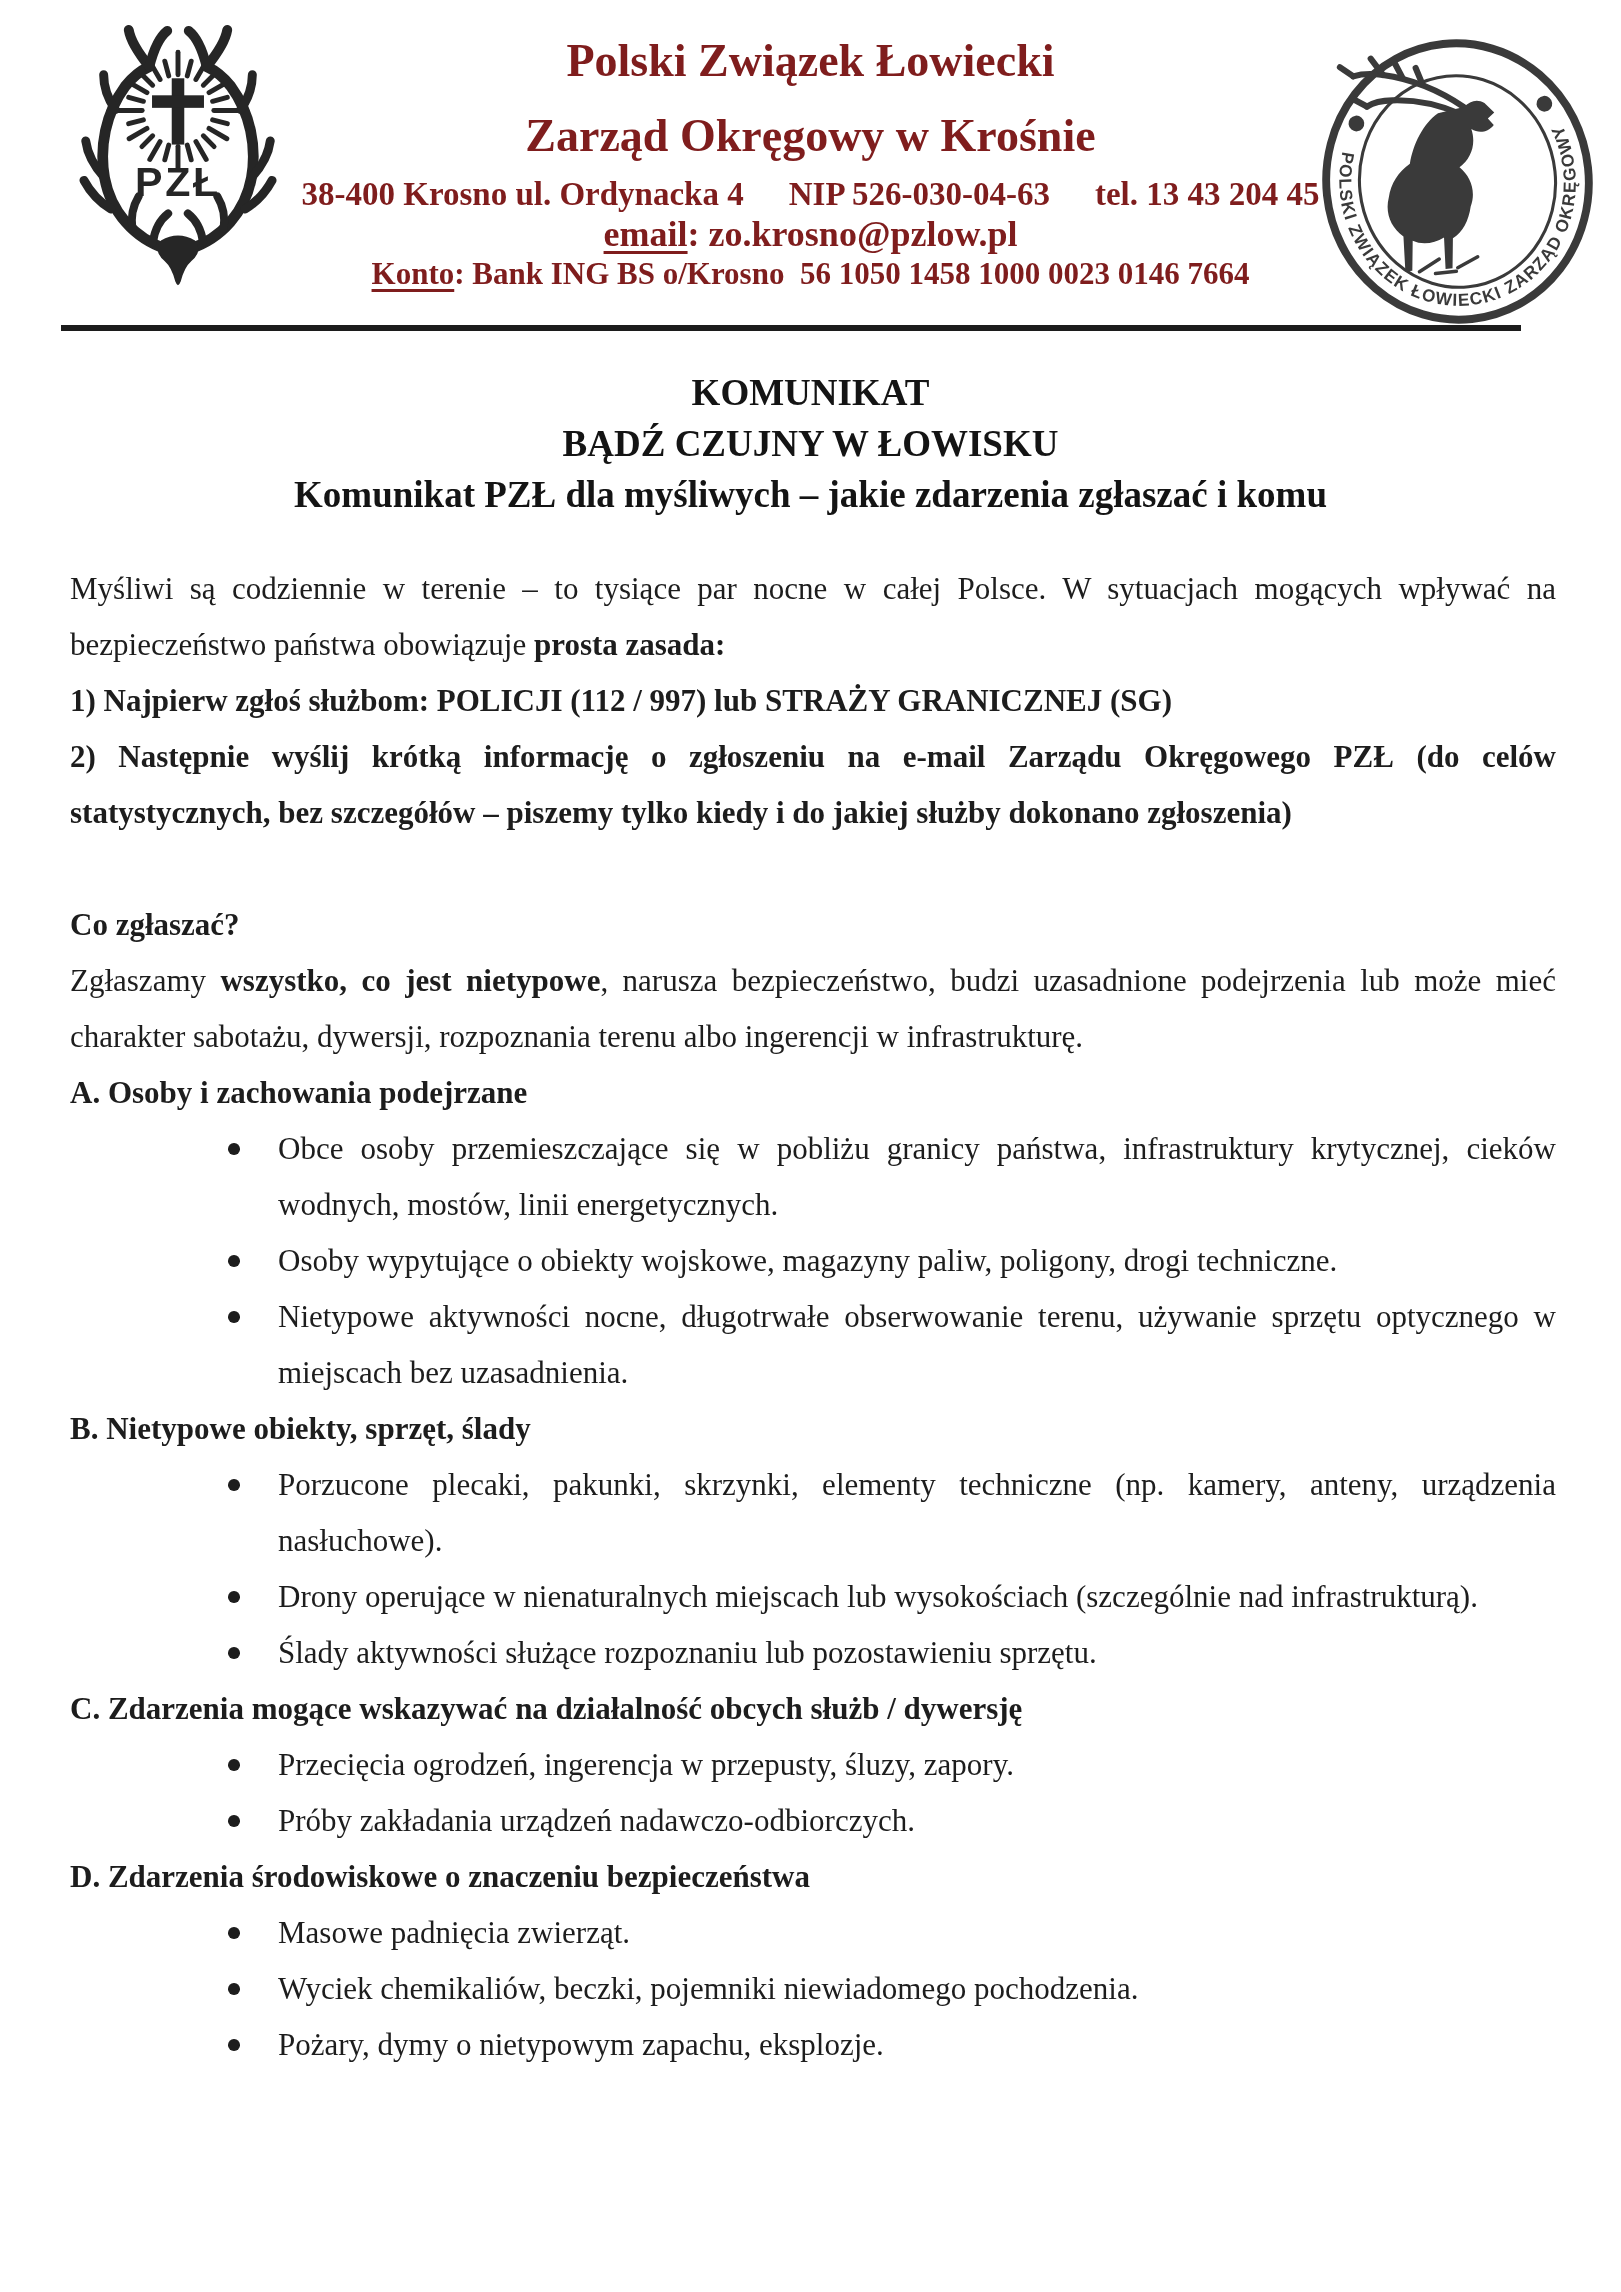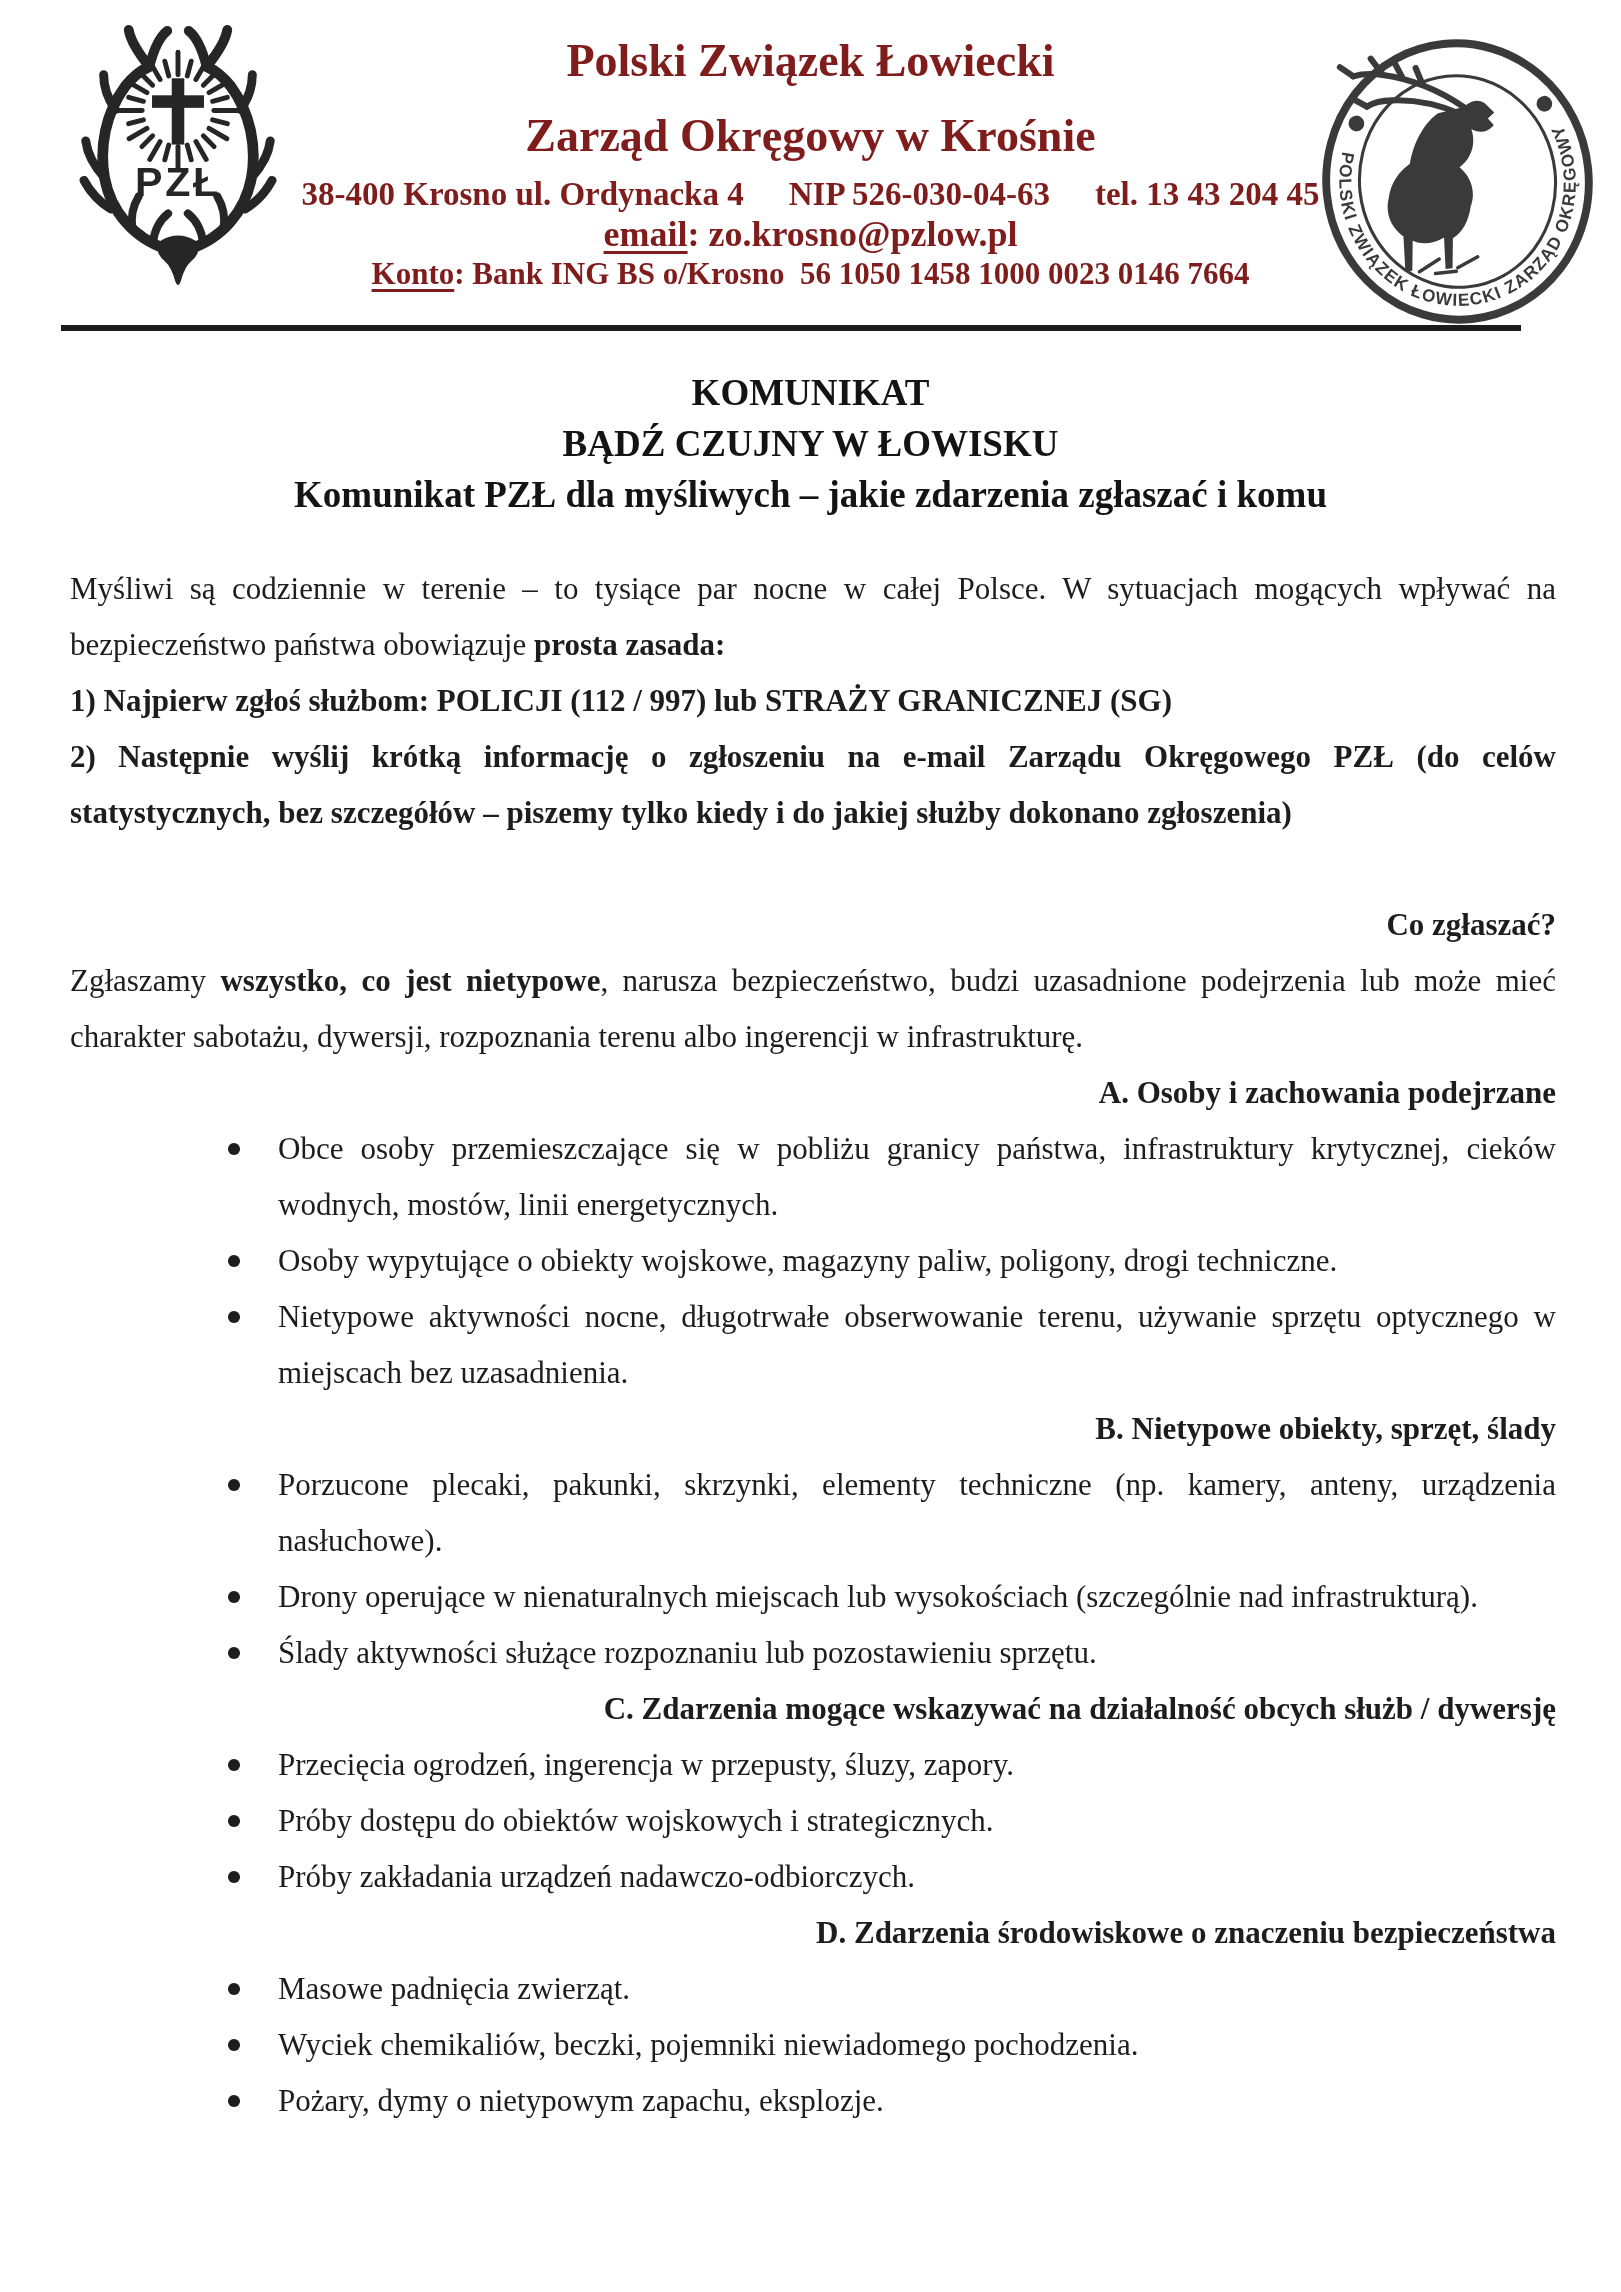--- a/index.html
+++ b/index.html
@@ -24,21 +24,21 @@
   .u { text-decoration:underline; text-decoration-thickness:2.7px; text-underline-offset:4.5px; }
 
   .rule { margin:3.6px 0 0 61px; width:1460px; height:6.3px; background:#1c1c1c; }
 
   
   .title { margin-top:36px; text-align:center; font-weight:bold; font-size:37px; line-height:51px; color:#141414; }
 
   
   .docbody { margin:41px 65px 0 70px; font-size:31px; line-height:56px; text-align:justify; }
   .b { font-weight:bold; }
-  .docbody h3 { font-size:31px; line-height:56px; font-weight:bold; text-align:right; }
+  .docbody h3 { font-size:31px; line-height:56px; font-weight:bold; text-align:left; }
   .gap-before { margin-top:56px; }
   .docbody ul { list-style:none; }
   .docbody li { position:relative; padding-left:208px; }
   .docbody li::before {
     content:""; position:absolute; left:158px; top:22.4px;
     width:11.6px; height:11.6px; border-radius:50%; background:#1d1d1d;
   }
 </style>
 </head>
 <body>
@@ -203,21 +203,20 @@
     <h3>B. Nietypowe obiekty, sprzęt, ślady</h3>
     <ul>
       <li>Porzucone plecaki, pakunki, skrzynki, elementy techniczne (np. kamery, anteny, urządzenia nasłuchowe).</li>
       <li>Drony operujące w nienaturalnych miejscach lub wysokościach (szczególnie nad infrastrukturą).</li>
       <li>Ślady aktywności służące rozpoznaniu lub pozostawieniu sprzętu.</li>
     </ul>
 
     <h3>C. Zdarzenia mogące wskazywać na działalność obcych służb / dywersję</h3>
     <ul>
       <li>Przecięcia ogrodzeń, ingerencja w przepusty, śluzy, zapory.</li>
-      <li>Próby dostępu do obiektów wojskowych i strategicznych.</li>
       <li>Próby zakładania urządzeń nadawczo-odbiorczych.</li>
     </ul>
 
     <h3>D. Zdarzenia środowiskowe o znaczeniu bezpieczeństwa</h3>
     <ul>
       <li>Masowe padnięcia zwierząt.</li>
       <li>Wyciek chemikaliów, beczki, pojemniki niewiadomego pochodzenia.</li>
       <li>Pożary, dymy o nietypowym zapachu, eksplozje.</li>
     </ul>
 

